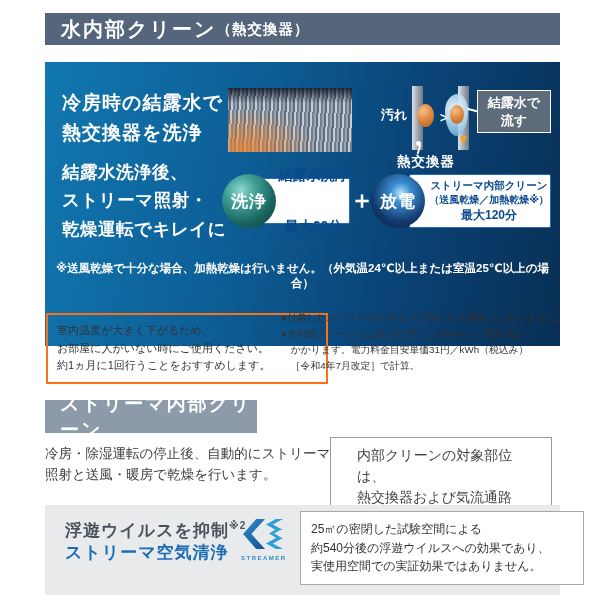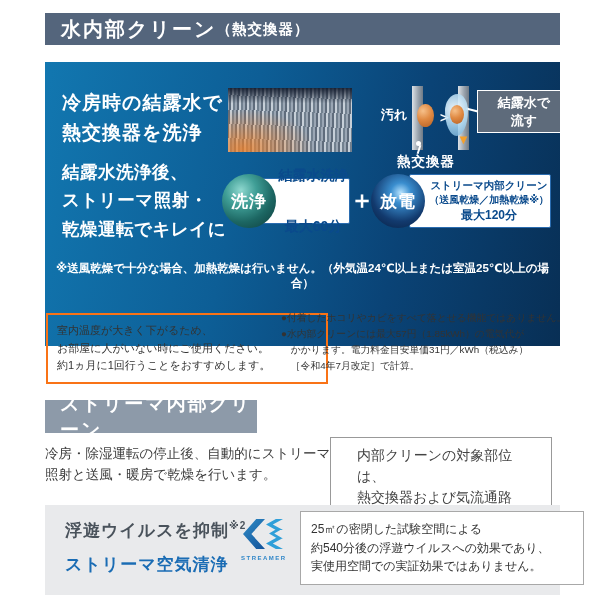--- a/index.html
+++ b/index.html
@@ -34,21 +34,21 @@
         background:radial-gradient(circle at 35% 30%,#f6c08a,#e08a43 45%,#b55f22);}
   .bl1{left:372px;top:42px;width:17px;height:23px;}
   .bl2{left:405px;top:43px;width:14px;height:19px;z-index:3;}
   .gt{position:absolute;left:392px;top:46px;color:#fff;font-weight:bold;font-size:15px;}
   .droplet{position:absolute;left:400px;top:32px;width:23px;height:42px;z-index:2;
            background:radial-gradient(circle at 40% 35%,rgba(242,250,255,.95),rgba(165,212,240,.85) 60%,rgba(118,178,218,.8));
            border-radius:55% 45% 50% 50%/40% 40% 60% 60%;}
   .darrow{position:absolute;left:412px;top:70px;color:#f5a02b;font-size:13px;z-index:3;}
   .callout{position:absolute;left:432px;top:28px;width:72px;background:#5e6b7b;border:1px solid #fff;
            color:#fff;font-size:13px;font-weight:bold;text-align:center;line-height:1.35;
-           padding:3px 10px;z-index:2;}
+           padding:3px 0;z-index:2;}
   .callout-line{position:absolute;left:421px;top:47px;width:12px;height:2px;background:#fff;transform:rotate(14deg);}
   .hx-dot{position:absolute;left:371px;top:79px;width:5px;height:5px;border-radius:50%;background:#fff;}
   .hx-line{position:absolute;left:373px;top:83px;width:2px;height:9px;background:#fff;transform:rotate(18deg);}
   .hx-label{position:absolute;left:352px;top:91px;color:#fff;font-size:13.5px;font-weight:bold;letter-spacing:1px;}
 
   .circ{position:absolute;top:112px;width:54px;height:54px;border-radius:50%;display:flex;
         align-items:center;justify-content:center;color:#fff;font-weight:bold;font-size:17px;
         letter-spacing:1px;z-index:2;}
   .c1{left:177px;background:radial-gradient(circle at 35% 30%,#8fd8cf 0%,#3f9e96 30%,#1c6662 62%,#0d3b3a 100%);}
   .c2{left:326px;background:radial-gradient(circle at 55% 35%,#b8e4ff 0%,#3a8ecf 22%,#123a6e 62%,#071c3c 100%);}
@@ -75,21 +75,21 @@
          font-size:19px;font-weight:bold;letter-spacing:2px;display:flex;align-items:center;
          padding-left:15px;box-sizing:border-box;}
   .body2{position:absolute;left:45px;top:444px;font-size:13.5px;line-height:1.55;color:#3c3c3c;}
   .tbox{position:absolute;left:330px;top:437px;width:222px;border:1px solid #999;
         padding:7px 26px;box-sizing:border-box;font-size:14px;line-height:1.5;color:#444;}
 
   
   .bpanel{position:absolute;left:45px;top:505px;width:515px;height:90px;background:#e9eaec;}
   .bt1{position:absolute;left:20px;top:14px;font-size:17px;font-weight:bold;color:#49525b;letter-spacing:1px;}
   .bt1 sup{font-size:10px;}
-  .bt2{position:absolute;left:20px;top:48px;font-size:17px;font-weight:bold;color:#1a6cb4;letter-spacing:1px;}
+  .bt2{position:absolute;left:20px;top:36px;font-size:17px;font-weight:bold;color:#1a6cb4;letter-spacing:1px;}
   .logo{position:absolute;left:198px;top:12px;width:54px;height:54px;}
   .lg1{position:absolute;left:0;top:2px;width:22px;height:30px;
        background:linear-gradient(135deg,#2f8cc6,#14539b);
        clip-path:polygon(100% 0,38% 50%,100% 100%,60% 100%,0 50%,60% 0);}
   .lgc{position:absolute;width:17px;height:11px;background:#2f9fd9;
        clip-path:polygon(100% 0,40% 50%,100% 100%,58% 100%,0 50%,58% 0);}
   .lg2{left:23px;top:2px;} .lg3{left:26px;top:12px;width:13px;height:9px;} .lg4{left:23px;top:21px;}
   .lgtext{position:absolute;left:-2px;top:38px;font-size:6px;letter-spacing:1.5px;color:#2f86c8;font-weight:bold;}
   .nbox{position:absolute;left:255px;top:6px;width:284px;background:#fff;border:1px solid #a8a8a8;
         padding:8px 10px;box-sizing:border-box;font-size:12px;line-height:1.55;color:#333;}

